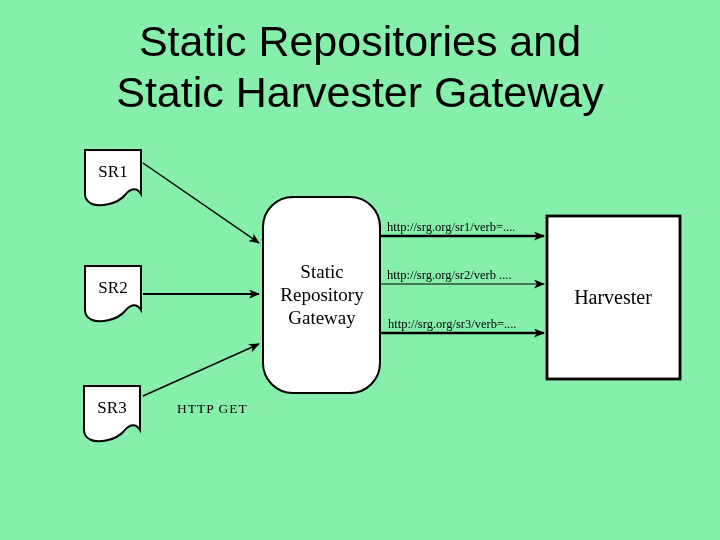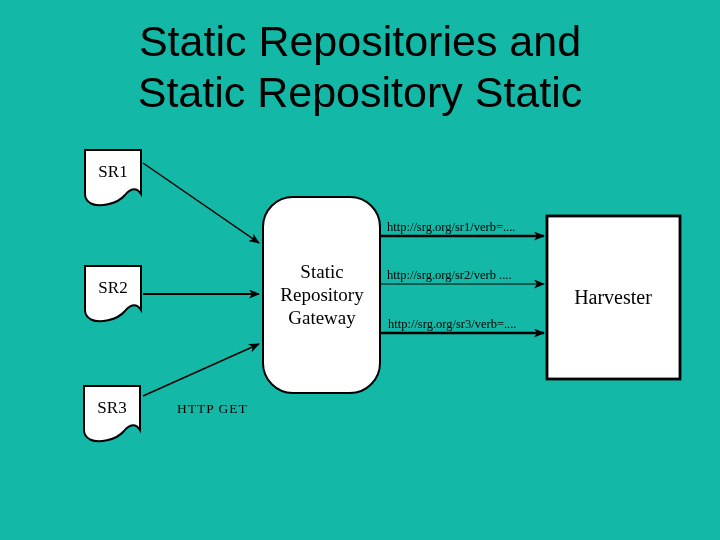--- a/index.html
+++ b/index.html
@@ -4,21 +4,21 @@
 <style>
   html, body {
     margin: 0;
     padding: 0;
     background: #ffffff;
   }
   .slide {
     position: relative;
     width: 720px;
     height: 540px;
-    background: #14b8a6;
+    background: #86efac;
     overflow: hidden;
     font-family: "Liberation Sans", sans-serif;
   }
   .slide-title {
     position: absolute;
     top: 16px;
     left: 0;
     width: 720px;
     text-align: center;
     font-family: "Liberation Sans", sans-serif;
@@ -42,21 +42,21 @@
   .gw-label   { font-size: 19px; }
   .hv-label   { font-size: 20px; }
   .url-label  { font-size: 12.5px; }
   .httpget-label { font-size: 13.5px; letter-spacing: 1px; }
 </style>
 </head>
 <body>
 
 <div class="slide">
 
-  <div class="slide-title"><span>Static Repositories and</span><br><span>Static Repository Static</span></div>
+  <div class="slide-title"><span>Static Repositories and</span><br><span>Static Harvester Gateway</span></div>
 
   <svg class="diagram-svg" viewBox="0 0 720 540">
     <defs>
 
       <path id="docshape" d="M 1,1 H 57 V 45 C 53,38.5 47,38.5 41,46 C 33,55.5 15,58.5 7,54.5 C 2.5,52 1,48 1,45 Z"></path>
       <marker id="arrowhead" markerUnits="userSpaceOnUse" markerWidth="12" markerHeight="9" refX="10" refY="4.5" orient="auto">
         <path d="M0,0 L11,4.5 L0,9 L3,4.5 Z" fill="#000000"></path>
       </marker>
     </defs>
 

